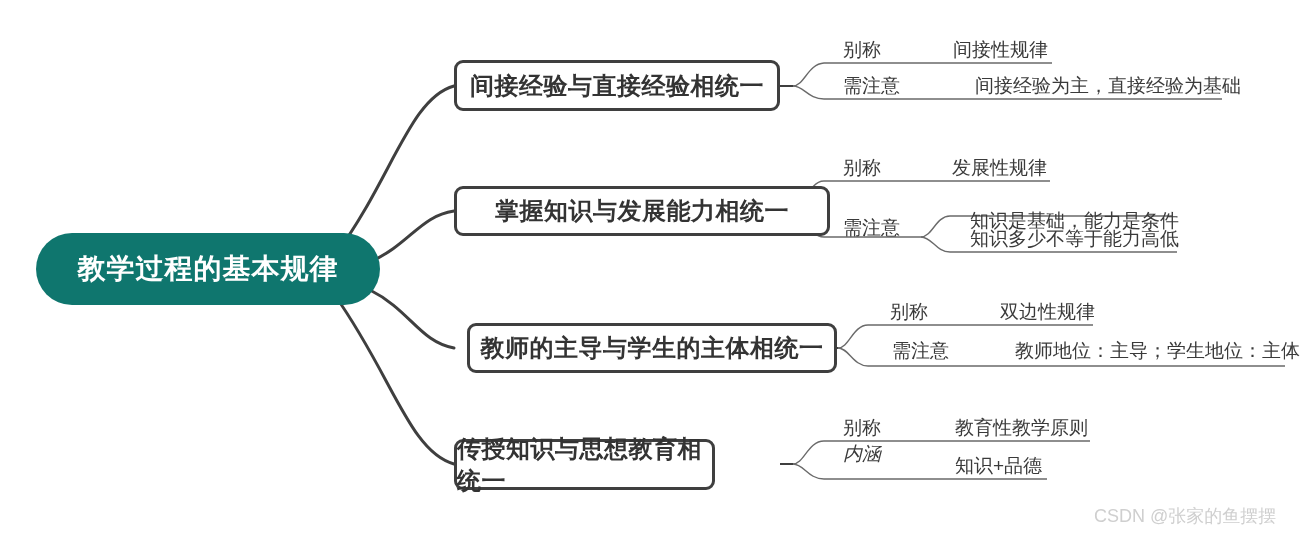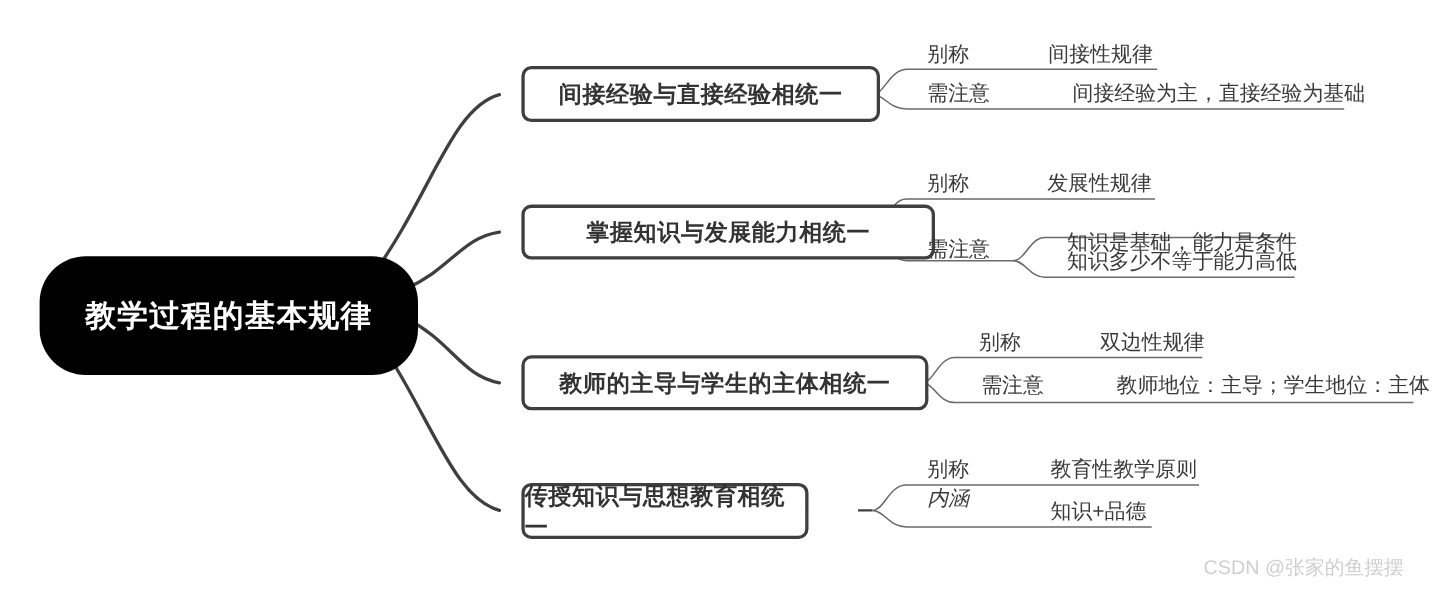--- a/index.html
+++ b/index.html
@@ -2,36 +2,35 @@
 <html><head>
 <meta charset="utf-8">
 <style>
   html,body { margin:0; padding:0; background:#ffffff; }
   .canvas {
     position:relative; width:1304px; height:536px; background:#ffffff;
     font-family:"Liberation Sans","DejaVu Sans",sans-serif; overflow:hidden;
   }
   svg.connectors { position:absolute; left:0; top:0; z-index:1; }
   .root-node {
-    position:absolute; left:36px; top:233px; width:344px; height:108px;
-    background:#000000; border-radius:42px; z-index:3;
+    position:absolute; left:36px; top:233px; width:344px; height:72px;
+    background:#0f766e; border-radius:42px; z-index:3;
     display:flex; align-items:center; justify-content:center;
     color:#ffffff; font-weight:bold; font-size:28px; letter-spacing:1px;
   }
   .branch-box {
     position:absolute; z-index:3; background:#ffffff;
     border:3px solid #3f3f3f; border-radius:9px;
     display:flex; align-items:center; justify-content:center;
-    font-weight:bold; font-size:21px; color:#333333; letter-spacing:0.5px;
+    font-weight:bold; font-size:24px; color:#333333; letter-spacing:0.5px;
     box-sizing:border-box;
-    margin-left:20px;
   }
   .box1 { left:454px; top:60px;  width:326px; height:51px; }
   .box2 { left:454px; top:186px; width:376px; height:50px; }
-  .box3 { left:454px; top:323px; width:370px; height:50px; }
+  .box3 { left:467px; top:323px; width:370px; height:50px; }
   .box4 { left:454px; top:439px; width:261px; height:51px; }
   .attr {
     position:absolute; z-index:3; font-size:19px; color:#3a3a3a;
     white-space:nowrap; line-height:20px;
   }
   .watermark {
     position:absolute; left:1094px; top:504px; z-index:3;
     font-size:18px; color:#cfcfcf; white-space:nowrap;
   }
 </style>

